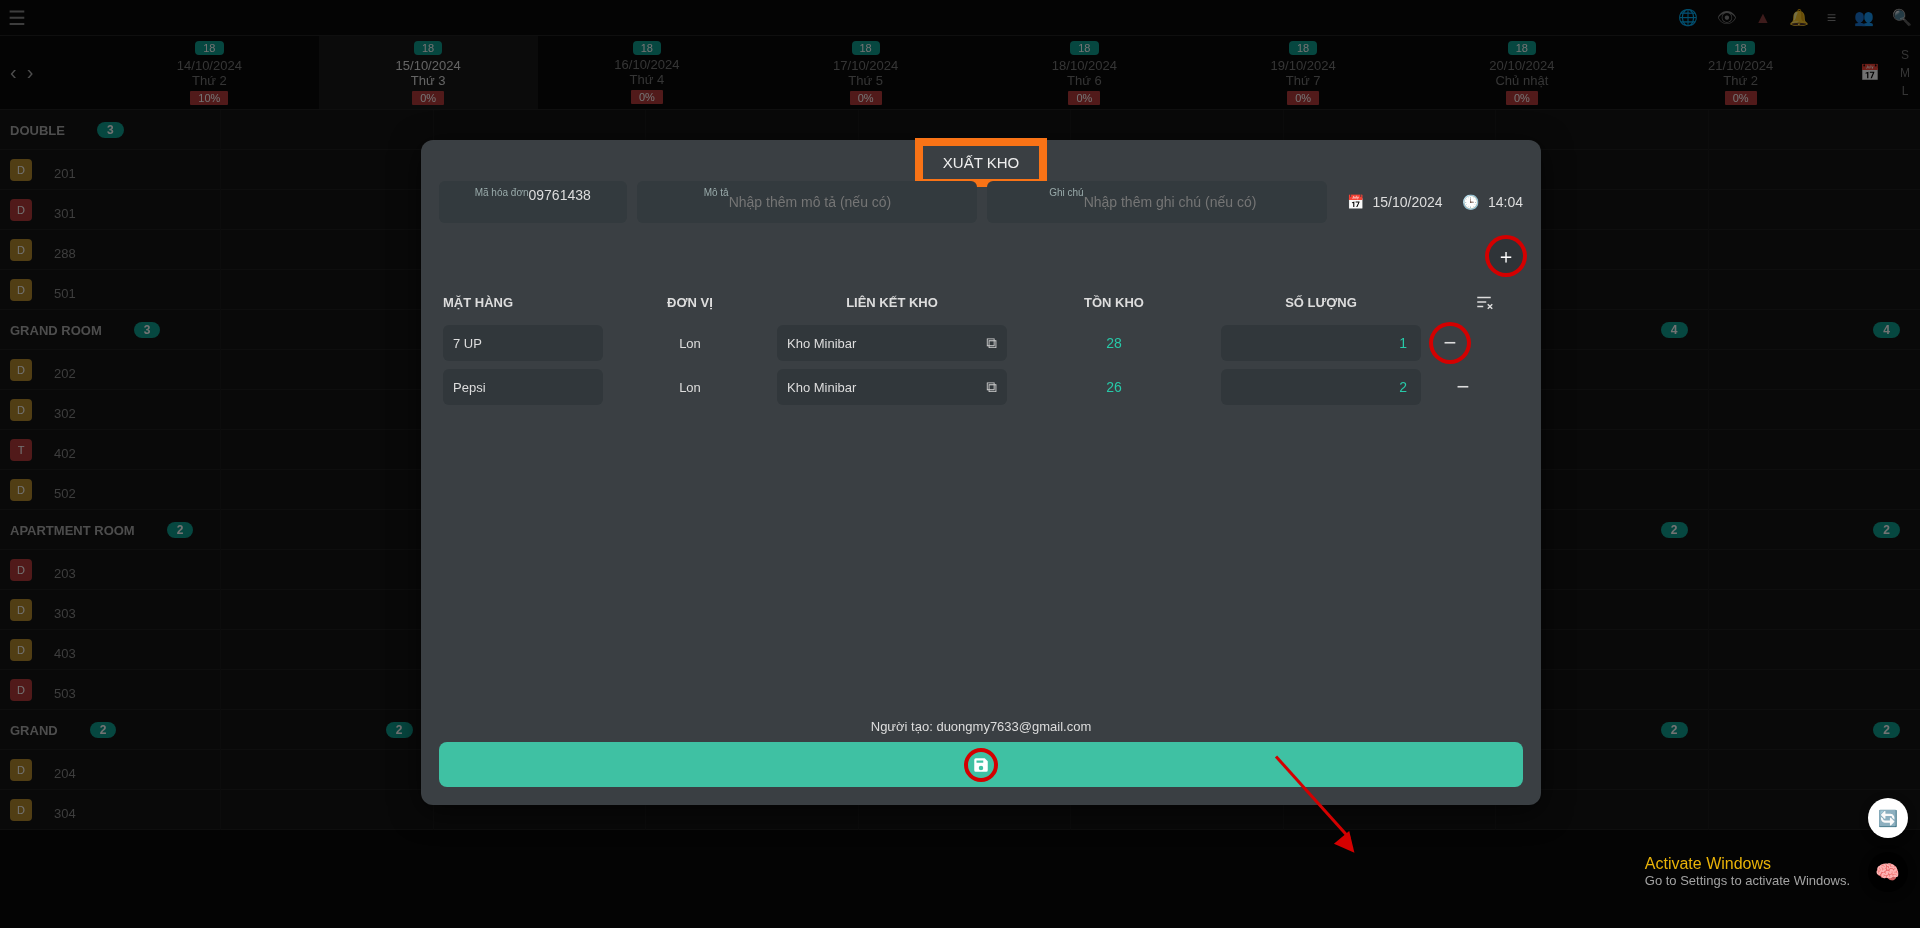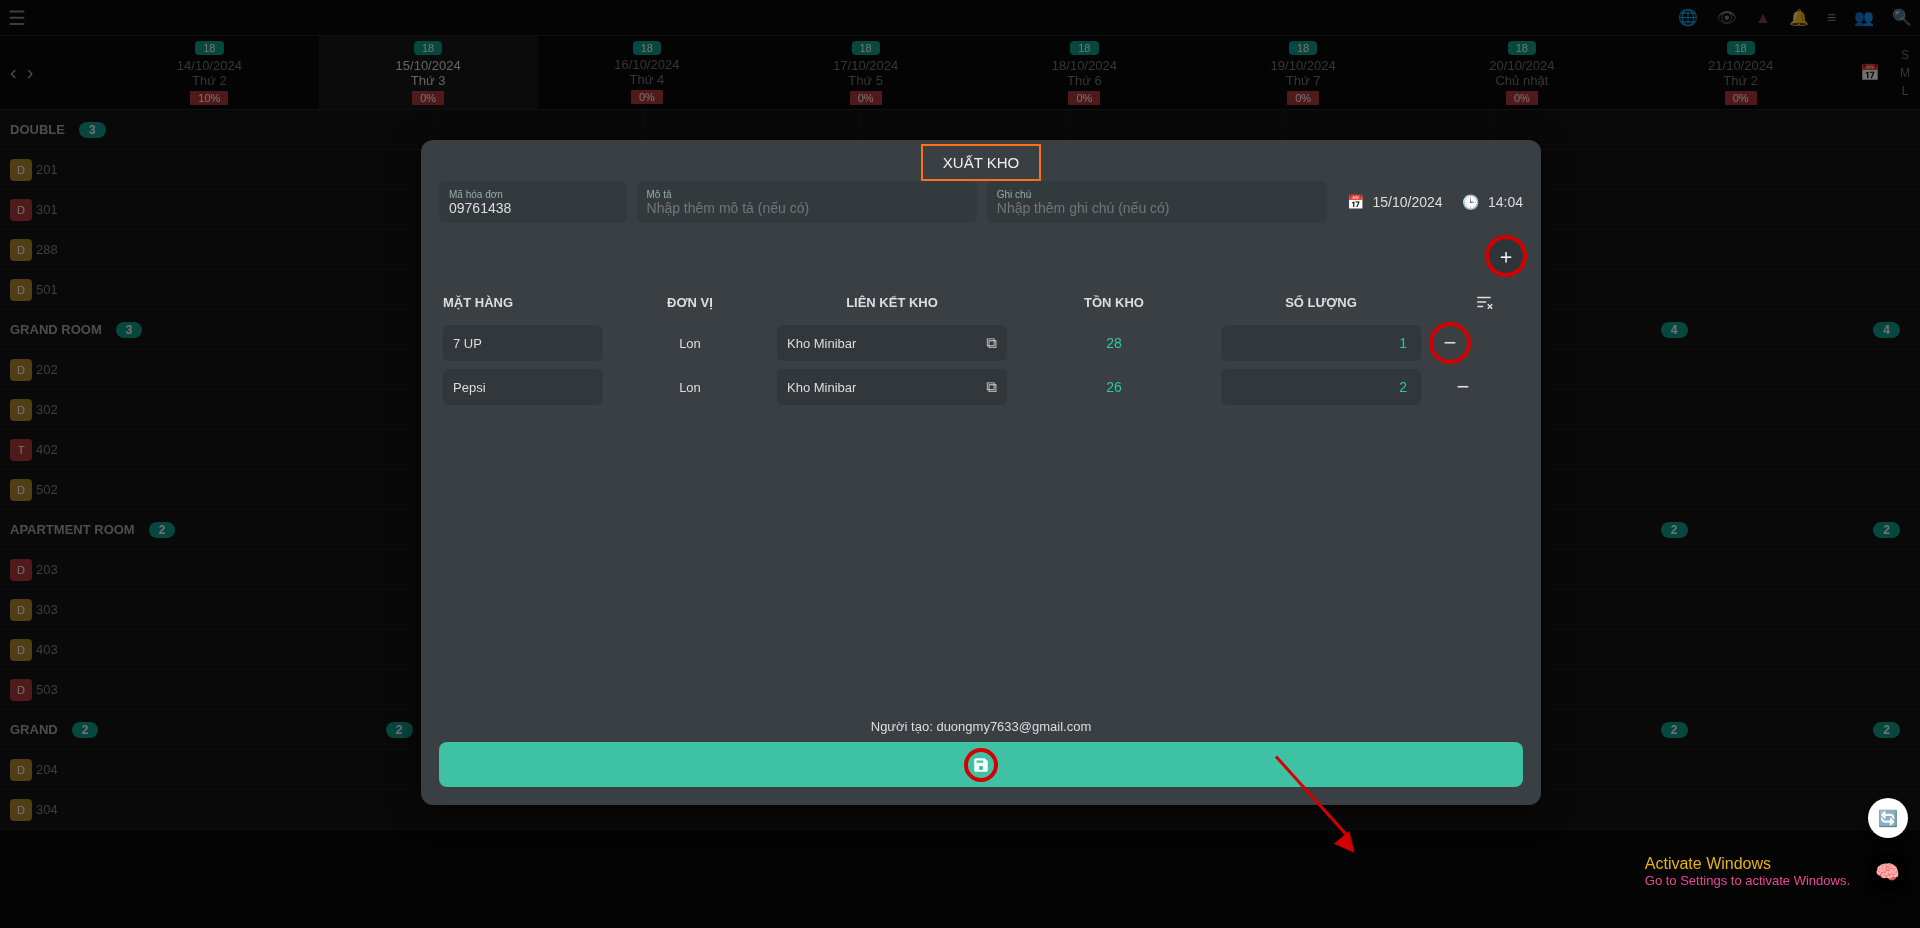--- a/index.html
+++ b/index.html
@@ -13,34 +13,34 @@
 .hdr-days{flex:1;display:flex;}
 .hdr-day{flex:1;text-align:center;padding-top:4px;position:relative;color:#777;font-size:13px;}
 .hdr-day.active{background:#1a1a1a;color:#ddd;}
 .pill-green{background:#0f9d8f;color:#fff;font-size:11px;padding:1px 8px;border-radius:4px;display:inline-block;}
 .pill-red{background:#b43a3a;color:#fff;font-size:11px;padding:1px 8px;border-radius:1px;display:inline-block;}
 .hdr-side{width:30px;display:flex;flex-direction:column;justify-content:center;color:#777;font-size:12px;gap:4px;text-align:center;}
 .hdr-cal{width:40px;display:flex;align-items:center;justify-content:center;color:#888;}
 .content{position:relative;}
 .section-row{display:flex;align-items:center;height:40px;background:#141414;border-bottom:1px solid #202020;padding-left:10px;color:#888;font-size:13px;}
 .section-row.cat{font-weight:bold;color:#aaa;}
-.room-cell{width:210px;display:flex;align-items:center;gap:4px;}
+.room-cell{width:210px;display:flex;align-items:flex-end;gap:22px;}
 .badge-sq{width:22px;height:22px;border-radius:4px;display:flex;align-items:center;justify-content:center;font-size:11px;color:#fff;background:#b48a2e;}
 .badge-sq.red{background:#b43a3a;}
 .day-cells{flex:1;display:flex;}
 .day-cell{flex:1;border-left:1px solid #1c1c1c;height:40px;display:flex;align-items:center;padding-left:5px;}
 .count-chip{background:#0f9d8f;color:#fff;padding:1px 10px;border-radius:10px;font-size:12px;margin-left:auto;margin-right:20px;}
 .booking{height:28px;background:#0f9d8f;border-radius:4px;display:flex;align-items:center;gap:6px;padding:0 6px;color:#fff;font-size:12px;width:95%;}
 .booking .bk-badge{background:#c74d4d;border-radius:3px;width:16px;height:16px;display:flex;align-items:center;justify-content:center;font-size:10px;}
 
 .backdrop{position:absolute;inset:0;background:rgba(0,0,0,0.55);}
 .modal{position:absolute;left:421px;top:140px;width:1120px;height:665px;background:#3a3f43;border-radius:12px;box-shadow:0 6px 30px rgba(0,0,0,.6);padding:0 18px 18px 18px;display:flex;flex-direction:column;}
 .modal-title{text-align:center;color:#eee;font-size:15px;padding:14px 0 10px 0;}
 .modal-form-row{display:flex;gap:10px;align-items:stretch;}
-.field{background:#333a3e;border-radius:6px;padding:6px 10px;display:flex;flex-direction:column;justify-content:center;height:42px;}
+.field{background:#333a3e;border-radius:6px;padding:6px 10px;display:flex;flex-direction:row;justify-content:center;height:42px;}
 .field label{font-size:10px;color:#9aa;}
 .field .val{font-size:14px;color:#ddd;}
 .field input{background:transparent;border:none;outline:none;color:#ddd;font-size:14px;}
 .field.w1{width:190px;}
 .field.w2{width:345px;}
 .field.w3{width:345px;justify-content:center;}
 .dt{display:flex;align-items:center;gap:8px;color:#ddd;font-size:14px;padding-left:10px;}
 .dt svg,.dt .ico{color:#ccc;}
 .add-row-btn{margin-left:auto;margin-top:16px;width:34px;height:34px;border-radius:50%;background:#2f3438;display:flex;align-items:center;justify-content:center;color:#fff;font-size:20px;cursor:pointer;}
 .ring{box-shadow:0 0 0 4px #d40000;border-radius:50%;}
@@ -61,21 +61,21 @@
 .save-btn{width:100%;height:45px;background:#3fc1a3;border-radius:8px;display:flex;align-items:center;justify-content:center;cursor:pointer;}
 .save-icon{width:34px;height:34px;border:4px solid #d40000;border-radius:50%;display:flex;align-items:center;justify-content:center;}
 .save-icon svg{fill:#fff;}
 
 .arrow{position:absolute;left:855px;top:615px;pointer-events:none;}
 .arrow-line{position:absolute;width:110px;height:3px;background:#d40000;transform:rotate(48deg);transform-origin:left center;}
 .arrow-head{position:absolute;left:62px;top:80px;width:0;height:0;border-left:10px solid transparent;border-right:10px solid transparent;border-top:20px solid #d40000;transform:rotate(-40deg);}
 
 .wm{position:absolute;right:70px;bottom:40px;color:#888;text-align:left;}
 .wm .t{font-size:16px;color:#eab308;}
-.wm .s{font-size:13px;color:#ec4899;}
+.wm .s{font-size:13px;color:#a3a3a3;}
 
 .fab{position:absolute;right:12px;width:40px;height:40px;border-radius:50%;background:#fff;display:flex;align-items:center;justify-content:center;box-shadow:0 2px 8px rgba(0,0,0,.4);}
 .fab.a{bottom:90px;}
 .fab.b{bottom:36px;background:#000;}
 .copy-ico{color:#ccc;font-size:15px;cursor:pointer;}
 </style>
 </head>
 <body>
 
 <div class="topbar">
@@ -476,21 +476,21 @@
         <div class="day-cell"></div>
         <div class="day-cell"></div>
       </div>
     </div>
   </div>
 
 <div class="backdrop"></div>
 
 <div class="modal">
   <div class="modal-title">
-    <span style="border:2px solid #f97316;padding:8px 20px;">XUẤT KHO</span>
+    <span style="border:8px solid #f97316;padding:8px 20px;">XUẤT KHO</span>
   </div>
   <div class="modal-form-row">
     <div class="field w1">
       <label>Mã hóa đơn</label>
       <span class="val">09761438</span>
     </div>
     <div class="field w2">
       <label>Mô tả</label>
       <input placeholder="Nhập thêm mô tả (nếu có)" style="">
     </div>

